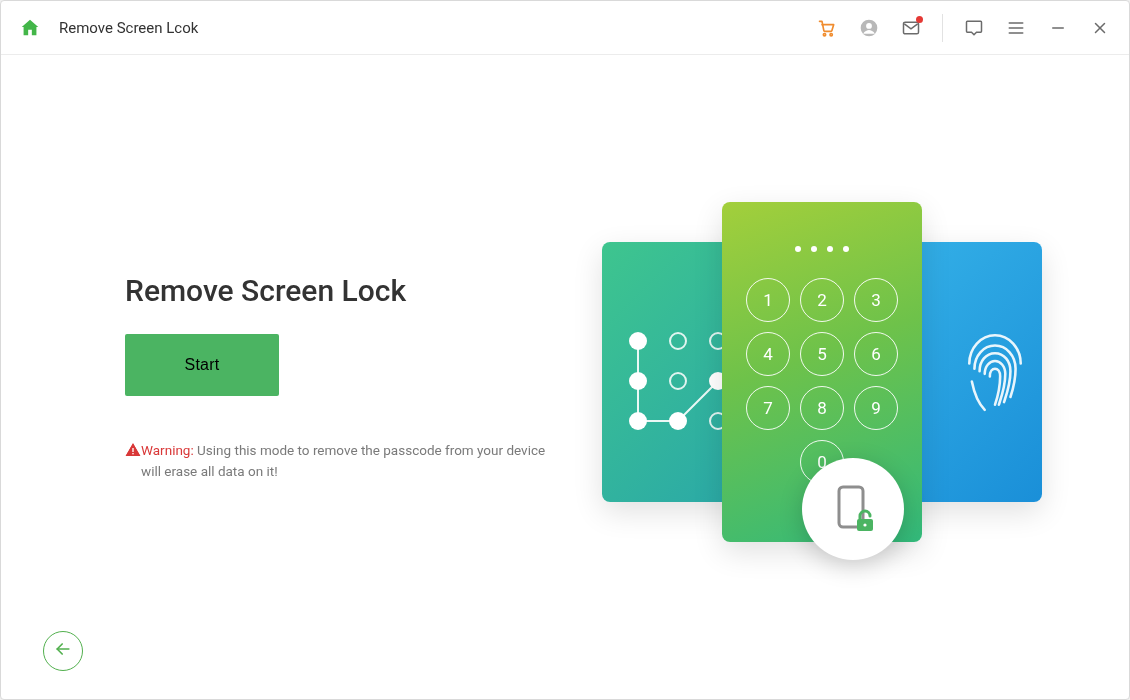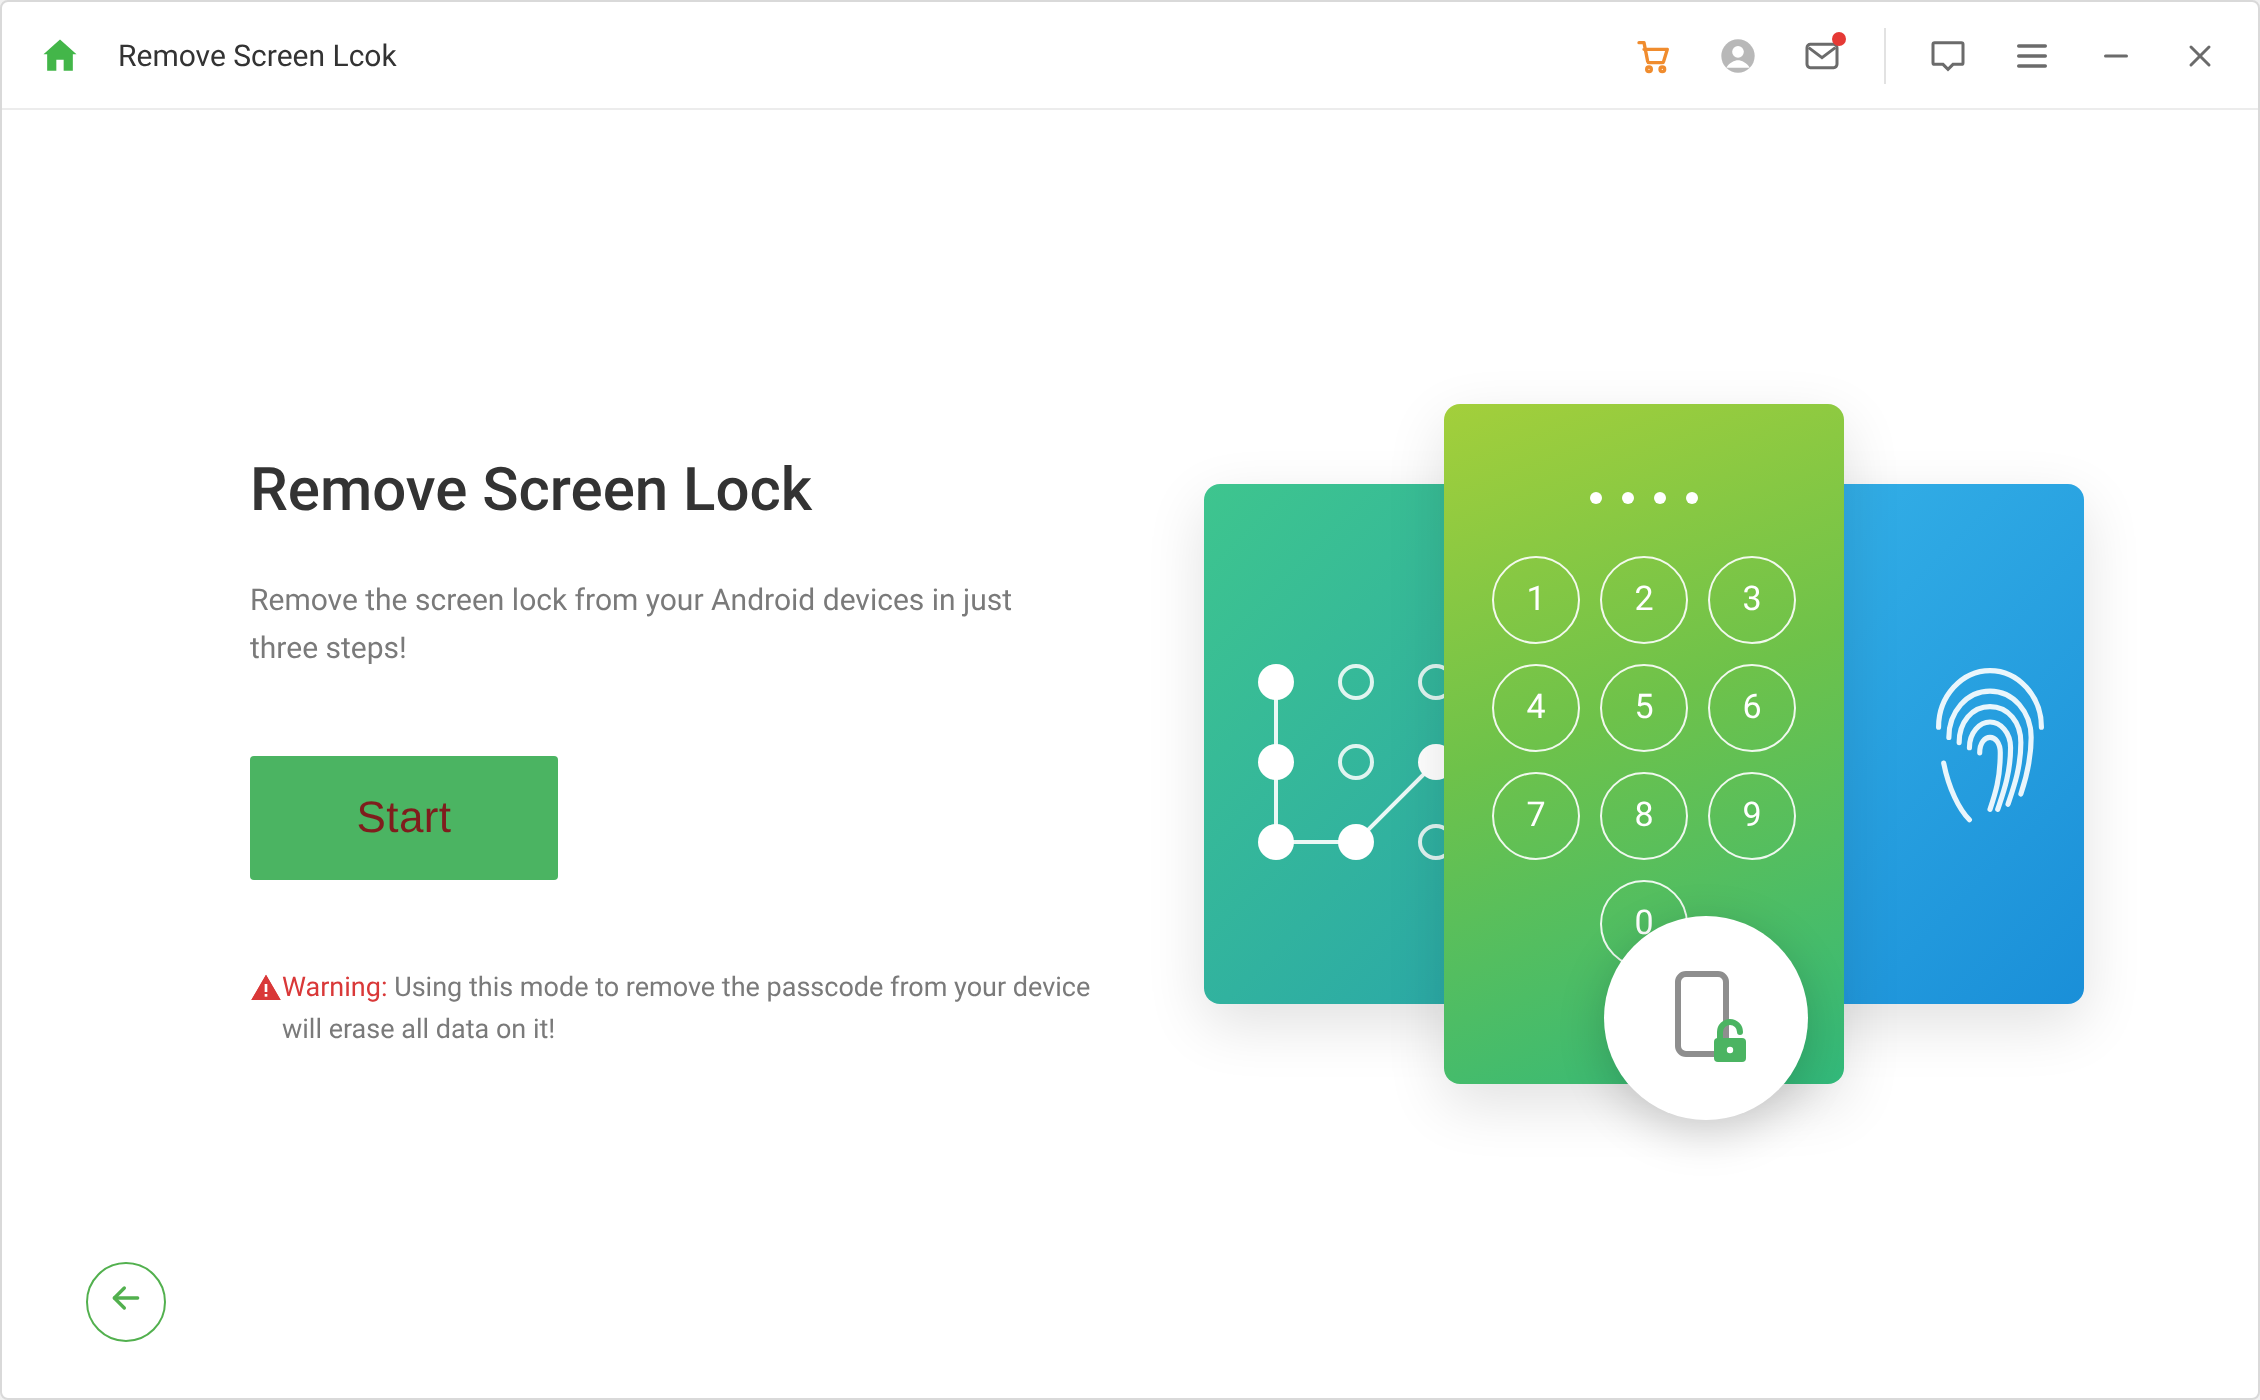--- a/index.html
+++ b/index.html
@@ -38,21 +38,21 @@
     align-items: center;
     padding: 0 97px 0 124px;
     position: relative;
   }
   .left-panel { width: 440px; }
   .heading { font-size: 30px; color: #333; font-weight: 500; margin-bottom: 26px; }
   .subtext { font-size: 15px; color: #7a7a7a; line-height: 1.55; margin-bottom: 42px; max-width:400px;}
   .start-btn {
     width: 154px; height: 62px;
     background: #4bb462;
-    border:none; color:#7f1d1d; font-size:22px;
+    border:none; color:#000000; font-size:16px;
     border-radius:2px; cursor:pointer;
     letter-spacing:0.2px;
   }
   .warning {
     margin-top: 44px;
     display: flex;
     gap: 0;
     font-size: 13.5px;
     color: #7a7a7a;
     line-height: 1.55;
@@ -172,21 +172,20 @@
             <line x1="6" y1="6" x2="18" y2="18"></line>
             <line x1="18" y1="6" x2="6" y2="18"></line>
           </svg>
       </span>
     </div>
   </div>
 
   <div class="content">
     <div class="left-panel">
       <h1 class="heading">Remove Screen Lock</h1>
-      <p class="subtext">Remove the screen lock from your Android devices in just three steps!</p>
       <button class="start-btn">Start</button>
       <div class="warning">
         <span class="tri">
           <svg width="16" height="16" viewBox="0 0 24 24" fill="#d93838">
               <path d="M12 2L1 21h22L12 2zm0 6l7 12H5l7-12z" fill="#d93838"></path>
               <path d="M12 2L1 21h22L12 2z" fill="#d93838"></path>
               <rect x="11" y="9" width="2" height="6" fill="#fff"></rect>
               <rect x="11" y="16.5" width="2" height="2" fill="#fff"></rect>
             </svg>
         </span>

